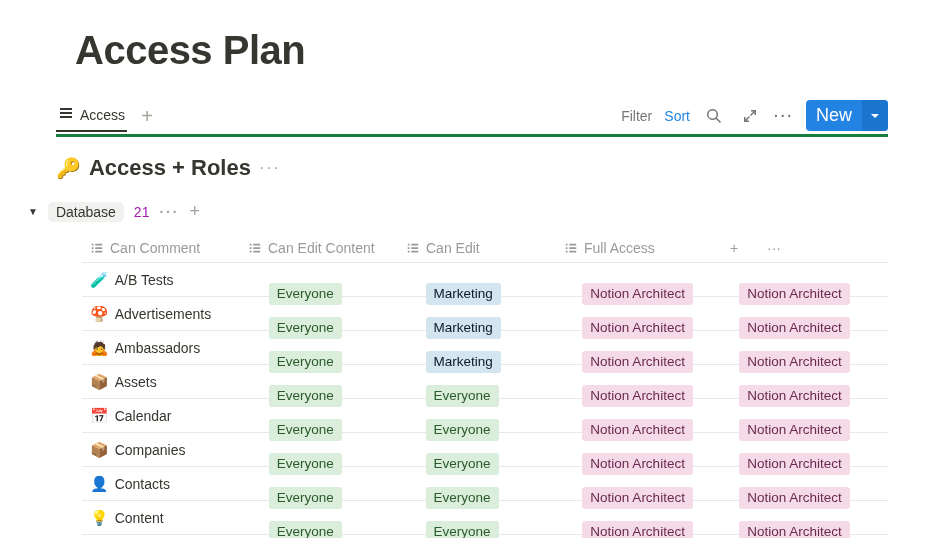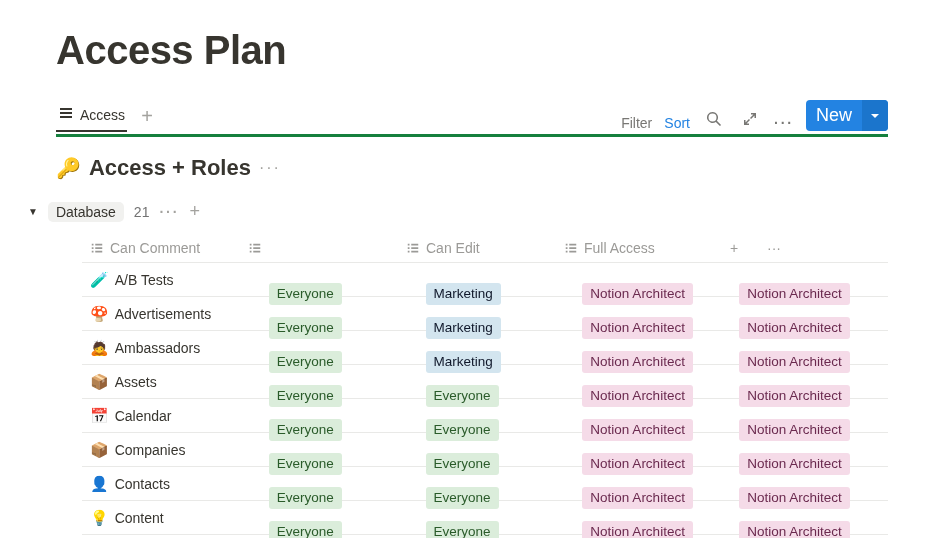--- a/index.html
+++ b/index.html
@@ -1,41 +1,41 @@
 <!DOCTYPE html>
 <html><head>
 <meta charset="utf-8">
 <style>
 * { box-sizing: border-box; margin: 0; padding: 0; }
 body { font-family: -apple-system, BlinkMacSystemFont, "Segoe UI", Helvetica, Arial, sans-serif; color: #37352f; width: 944px; height: 538px; overflow: hidden; background: #fff; }
 .page { padding: 0 56px; }
-.title { font-size: 40px; font-weight: 700; margin-top: 28px; margin-bottom: 24px; letter-spacing: -0.5px; }
+.title { font-size: 40px; font-weight: 700; margin-top: 28px; margin-bottom: 24px; letter-spacing: -0.5px; margin-left: 19px; }
 .tabs-row { display: flex; align-items: center; justify-content: space-between; border-bottom: 3px solid #15803d; height: 40px; }
 .tabs-left { display: flex; align-items: center; gap: 8px; }
 .tab { display: flex; align-items: center; gap: 6px; padding: 6px 2px; border-bottom: 2px solid #37352f; font-size: 14px; font-weight: 500; }
 .tab-icon svg { width: 16px; height: 16px; fill: #37352f; }
 .add-tab { color: #a3a29e; font-size: 20px; line-height: 1; padding: 0 6px; }
-.tabs-right { display: flex; align-items: flex-end; gap: 12px; font-size: 14px; color: #787774; }
+.tabs-right { display: flex; align-items: center; gap: 12px; font-size: 14px; color: #787774; }
 .filter-btn { color: #787774; }
 .sort-btn { color: #2383e2; font-weight: 500; }
 .icon-btn { display: flex; align-items: center; justify-content: center; width: 24px; height: 24px; color: #787774; }
 .icon-btn svg { width: 16px; height: 16px; fill: currentColor; }
 .more-btn { color: #787774; letter-spacing: 2px; font-weight: bold; }
 .new-btn { display: flex; align-items: center; background: #2383e2; color: #fff; border-radius: 4px; font-size: 18px; font-weight: 500; overflow: hidden; }
 .new-btn-label { padding: 5px 10px; }
 .new-btn-chev { padding: 5px 8px; background: #1b75cc; }
 .new-btn-chev svg { width: 10px; height: 10px; fill: #fff; }
 .db-title-row { display: flex; align-items: center; gap: 8px; margin-top: 18px; }
 .db-title { font-size: 22px; font-weight: 600; display: flex; align-items: center; gap: 8px; }
 .db-title-emoji { font-size: 20px; }
 .db-title-more { color: #a3a29e; font-size: 16px; letter-spacing: 2px; }
 .group-row { display: flex; align-items: center; gap: 10px; margin-top: 20px; margin-left: -28px; font-size: 14px; }
 .group-toggle { color: #37352f; font-size: 10px; }
 .group-pill { background: #f1f1ef; padding: 2px 8px; border-radius: 5px; font-weight: 500; }
-.group-count { color: #737373; }
+.group-count { color: #a21caf; }
 .group-more { color: #a3a29e; letter-spacing: 2px; font-weight: bold; }
 .group-add { color: #a3a29e; font-size: 18px; }
 .table { margin-top: 12px; margin-left: 26px; }
 .thead { display: flex; border-bottom: 1px solid #e9e9e7; }
 .th { display: flex; align-items: center; gap: 6px; padding: 6px 8px; font-size: 14px; color: #9b9a97; font-weight: 400; }
 .th svg { width: 14px; height: 14px; fill: #9b9a97; }
 .col-name { width: 180px; }
 .col-tag { width: 158px; }
 .col-add { width: 40px; justify-content: center; }
 .tr { display: flex; border-bottom: 1px solid #e9e9e7; height: 34px; align-items: center; }
@@ -112,20 +112,21 @@
       <div class="th col-tag">
         <svg viewBox="0 0 16 16">
             <path d="M2 3h2v2H2V3zm4 0h8v2H6V3zM2 7h2v2H2V7zm4 0h8v2H6V7zM2 11h2v2H2v-2zm4 0h8v2H6v-2z"></path>
           </svg>
         <span>Can Comment</span>
       </div>
       <div class="th col-tag">
         <svg viewBox="0 0 16 16">
             <path d="M2 3h2v2H2V3zm4 0h8v2H6V3zM2 7h2v2H2V7zm4 0h8v2H6V7zM2 11h2v2H2v-2zm4 0h8v2H6v-2z"></path>
           </svg>
+        <span>Can Edit Content</span>
       </div>
       <div class="th col-tag">
         <svg viewBox="0 0 16 16">
             <path d="M2 3h2v2H2V3zm4 0h8v2H6V3zM2 7h2v2H2V7zm4 0h8v2H6V7zM2 11h2v2H2v-2zm4 0h8v2H6v-2z"></path>
           </svg>
         <span>Can Edit</span>
       </div>
       <div class="th col-tag">
         <svg viewBox="0 0 16 16">
             <path d="M2 3h2v2H2V3zm4 0h8v2H6V3zM2 7h2v2H2V7zm4 0h8v2H6V7zM2 11h2v2H2v-2zm4 0h8v2H6v-2z"></path>

